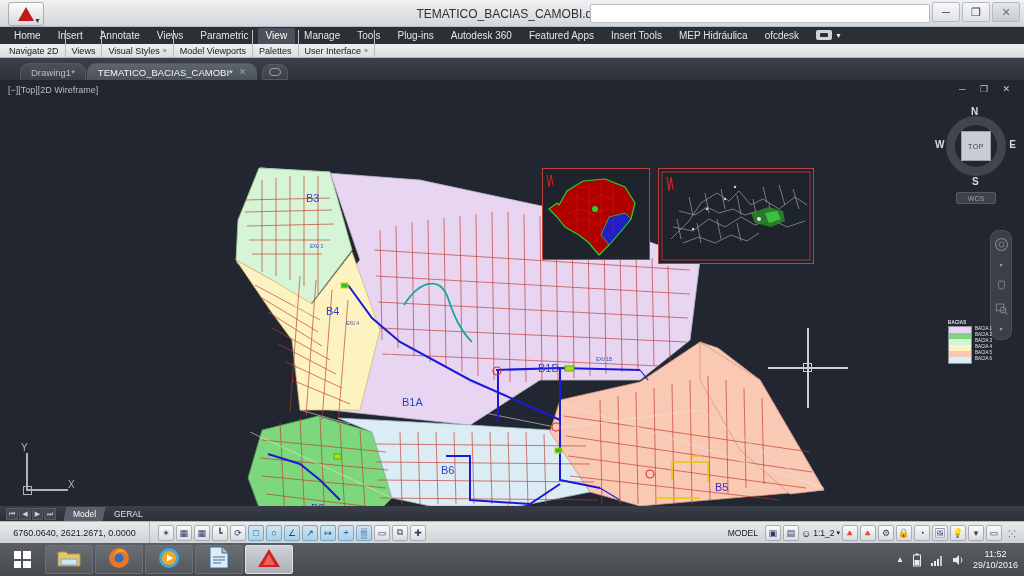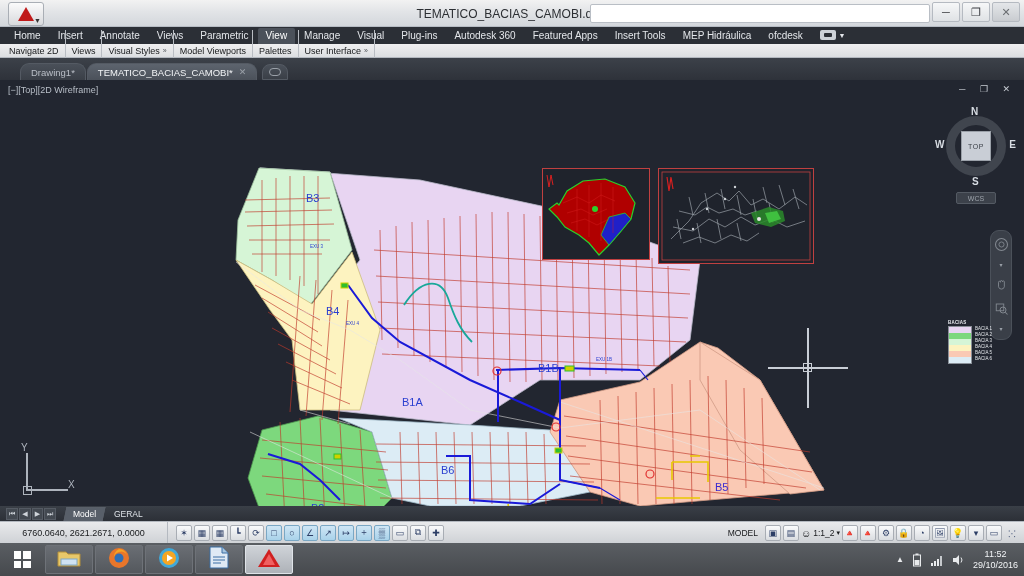--- a/index.html
+++ b/index.html
@@ -213,21 +213,21 @@
   .ltab.active { background:#585f69; color:#fff; }
   .ltab.plain { background:transparent; border-color:transparent; }
 
   .statusbar {
     position:absolute; left:0; top:521px; width:1024px; height:22px;
     background:linear-gradient(to bottom,#e9eaec,#cfd2d6);
     border-top:1px solid #b4b9c0;
     display:flex; align-items:center;
   }
   .coords {
-    width:168px; text-align:center; font-size:9px; color:#17191c;
+    width:150px; text-align:center; font-size:9px; color:#17191c;
     border-right:1px solid #b4b9c0; height:100%; display:flex;
     align-items:center; justify-content:center;
   }
   .sb-icons { display:flex; align-items:center; gap:2px; padding-left:8px; }
   .sb-ico {
     width:16px; height:16px; border:1px solid #a8adb4; border-radius:2px;
     background:linear-gradient(to bottom,#fafbfc,#dadde1);
     display:flex; align-items:center; justify-content:center;
     font-size:9px; color:#2c3e66;
   }
@@ -288,21 +288,21 @@
   </div>
 
   <div class="ribbon-tabs" id="ribbon-tabs">
       <div class="rtab">Home</div>
       <div class="rtab">Insert</div>
       <div class="rtab">Annotate</div>
       <div class="rtab">Views</div>
       <div class="rtab">Parametric</div>
       <div class="rtab active">View</div>
       <div class="rtab">Manage</div>
-      <div class="rtab">Visual</div>
+      <div class="rtab">Tools</div>
       <div class="rtab">Plug-ins</div>
       <div class="rtab">Autodesk 360</div>
       <div class="rtab">Featured Apps</div>
       <div class="rtab">Insert Tools</div>
       <div class="rtab">MEP Hidráulica</div>
       <div class="rtab">ofcdesk</div>
       <div class="rtab"><span class="rtab-icon"></span> <span style="font-size:7px">▼</span></div>
     </div>
 
   <div class="ribbon-panels" id="ribbon-panels">

